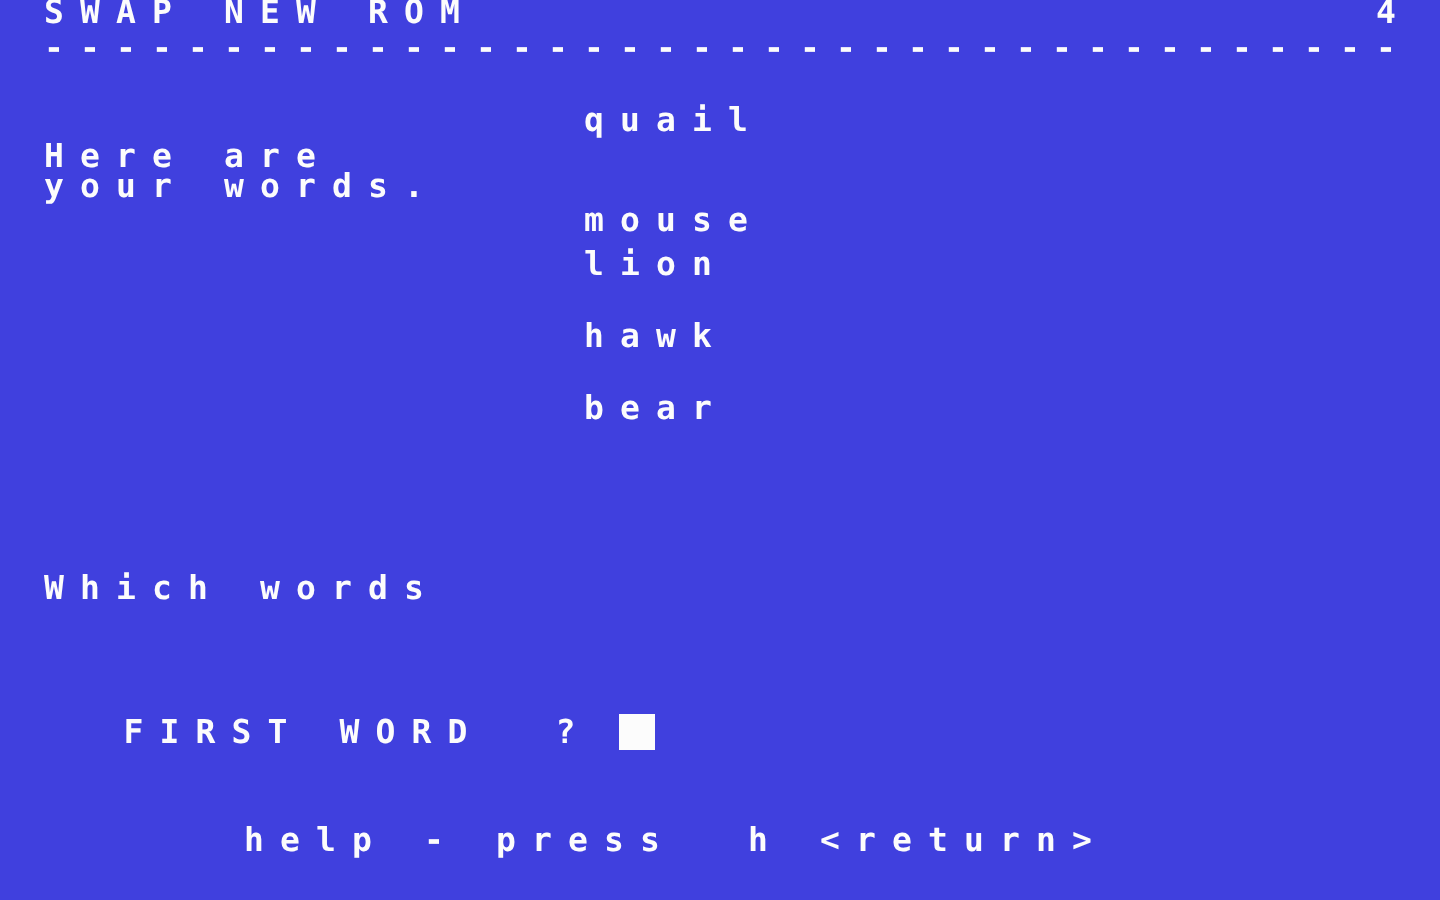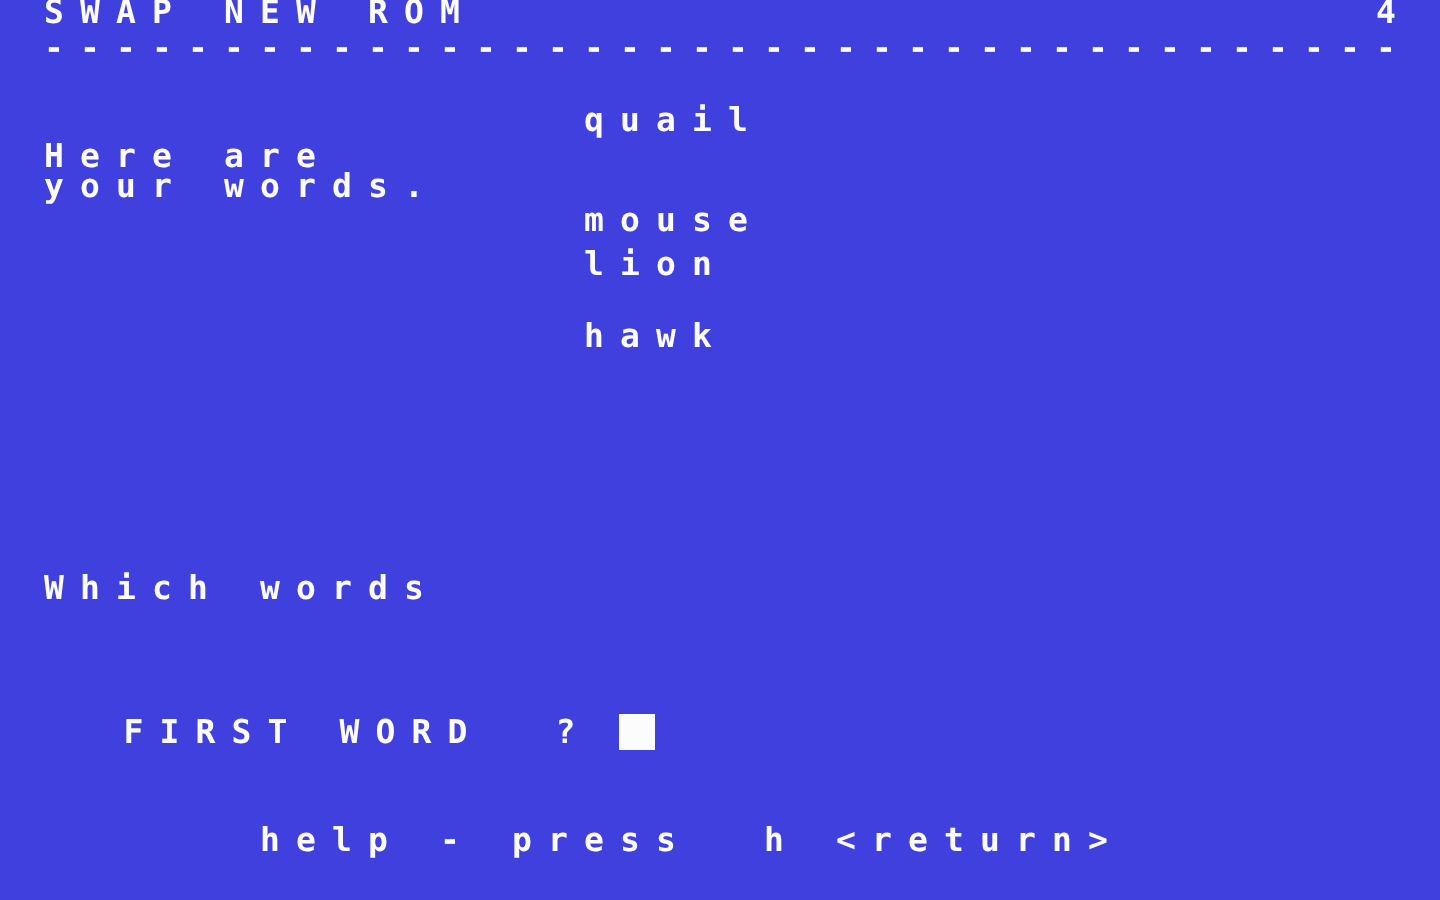--- a/index.html
+++ b/index.html
@@ -57,21 +57,21 @@
   #intro-line-1   { left: 36px;  top: 138px; }
   #intro-line-2   { left: 36px;  top: 168px; }
   #word-0         { left: 576px; top: 102px; }
   #word-1         { left: 576px; top: 174px; margin-top: 28px; }
   #word-2         { left: 576px; top: 246px; }
   #word-3         { left: 576px; top: 318px; }
   #word-4         { left: 576px; top: 390px; }
   #question-1     { left: 36px;  top: 570px; }
   #question-2     { left: 36px;  top: 606px; }
   #prompt-row     { left: 36px;  top: 678px; }
-  #help-row       { left: 252px; top: 822px; }
+  #help-row       { left: 236px; top: 822px; }
 
   #title-row .ch, #score-row .ch, #prompt-row .ch { }
 </style>
 </head>
 <body>
 
 <div id="screen" style="background: rgb(64, 64, 222); color: rgb(252, 252, 252);">
 
   <div class="cell" id="title-row"><span class="ch">S</span><span class="ch">W</span><span class="ch">A</span><span class="ch">P</span><span class="ch">&nbsp;</span><span class="ch">N</span><span class="ch">E</span><span class="ch">W</span><span class="ch">&nbsp;</span><span class="ch">R</span><span class="ch">O</span><span class="ch">M</span></div>
 
@@ -84,20 +84,21 @@
   <div class="cell" id="intro-line-2"><span class="ch">y</span><span class="ch">o</span><span class="ch">u</span><span class="ch">r</span><span class="ch">&nbsp;</span><span class="ch">w</span><span class="ch">o</span><span class="ch">r</span><span class="ch">d</span><span class="ch">s</span><span class="ch">.</span></div>
 
   <div class="cell" id="word-0"><span class="ch">q</span><span class="ch">u</span><span class="ch">a</span><span class="ch">i</span><span class="ch">l</span></div>
 
   <div class="cell" id="word-1"><span class="ch">m</span><span class="ch">o</span><span class="ch">u</span><span class="ch">s</span><span class="ch">e</span></div>
 
   <div class="cell" id="word-3"><span class="ch">h</span><span class="ch">a</span><span class="ch">w</span><span class="ch">k</span></div>
 
   <div class="cell" id="word-2"><span class="ch">l</span><span class="ch">i</span><span class="ch">o</span><span class="ch">n</span></div>
 
+  <div class="cell" id="word-4"><span class="ch">b</span><span class="ch">e</span><span class="ch">a</span><span class="ch">r</span></div>
 
   <div class="cell" id="question-1"><span class="ch">W</span><span class="ch">h</span><span class="ch">i</span><span class="ch">c</span><span class="ch">h</span><span class="ch">&nbsp;</span><span class="ch">w</span><span class="ch">o</span><span class="ch">r</span><span class="ch">d</span><span class="ch">s</span></div>
 
 
   <div class="cell" id="prompt-row">
     <span class="seg"><span class="ch">F</span><span class="ch">I</span><span class="ch">R</span><span class="ch">S</span><span class="ch">T</span><span class="ch">&nbsp;</span><span class="ch">W</span><span class="ch">O</span><span class="ch">R</span><span class="ch">D</span></span><span class="seg"><span class="ch">&nbsp;</span><span class="ch">&nbsp;</span><span class="ch">?</span></span><span class="ch"> </span><span class="seg"></span><span class="ch blockcursor"> </span>
   </div>
 
   <div class="cell" id="help-row"><span class="ch">h</span><span class="ch">e</span><span class="ch">l</span><span class="ch">p</span><span class="ch">&nbsp;</span><span class="ch">-</span><span class="ch">&nbsp;</span><span class="ch">p</span><span class="ch">r</span><span class="ch">e</span><span class="ch">s</span><span class="ch">s</span><span class="ch">&nbsp;</span><span class="ch">&nbsp;</span><span class="ch">h</span><span class="ch">&nbsp;</span><span class="ch">&lt;</span><span class="ch">r</span><span class="ch">e</span><span class="ch">t</span><span class="ch">u</span><span class="ch">r</span><span class="ch">n</span><span class="ch">&gt;</span></div>
 

